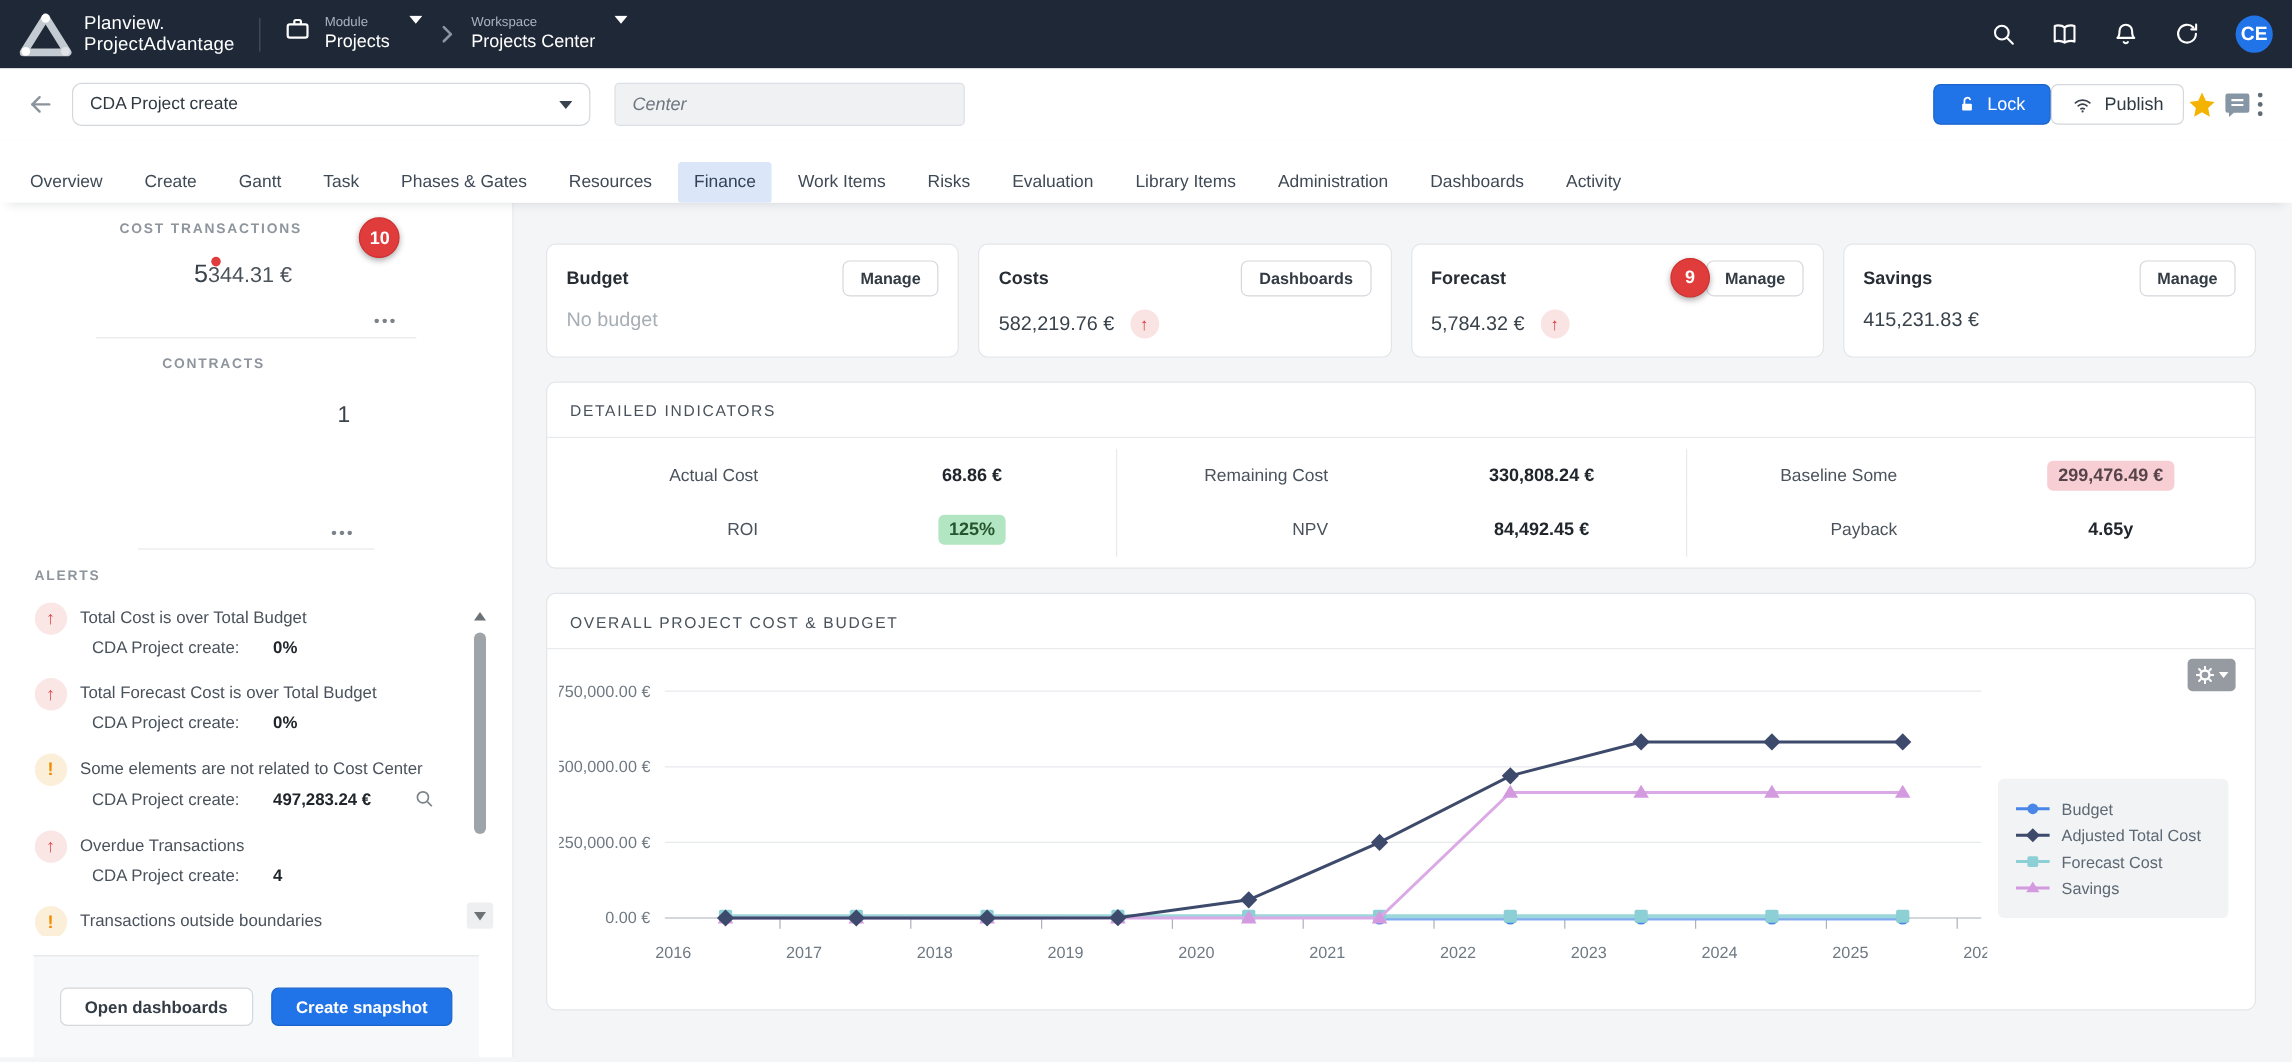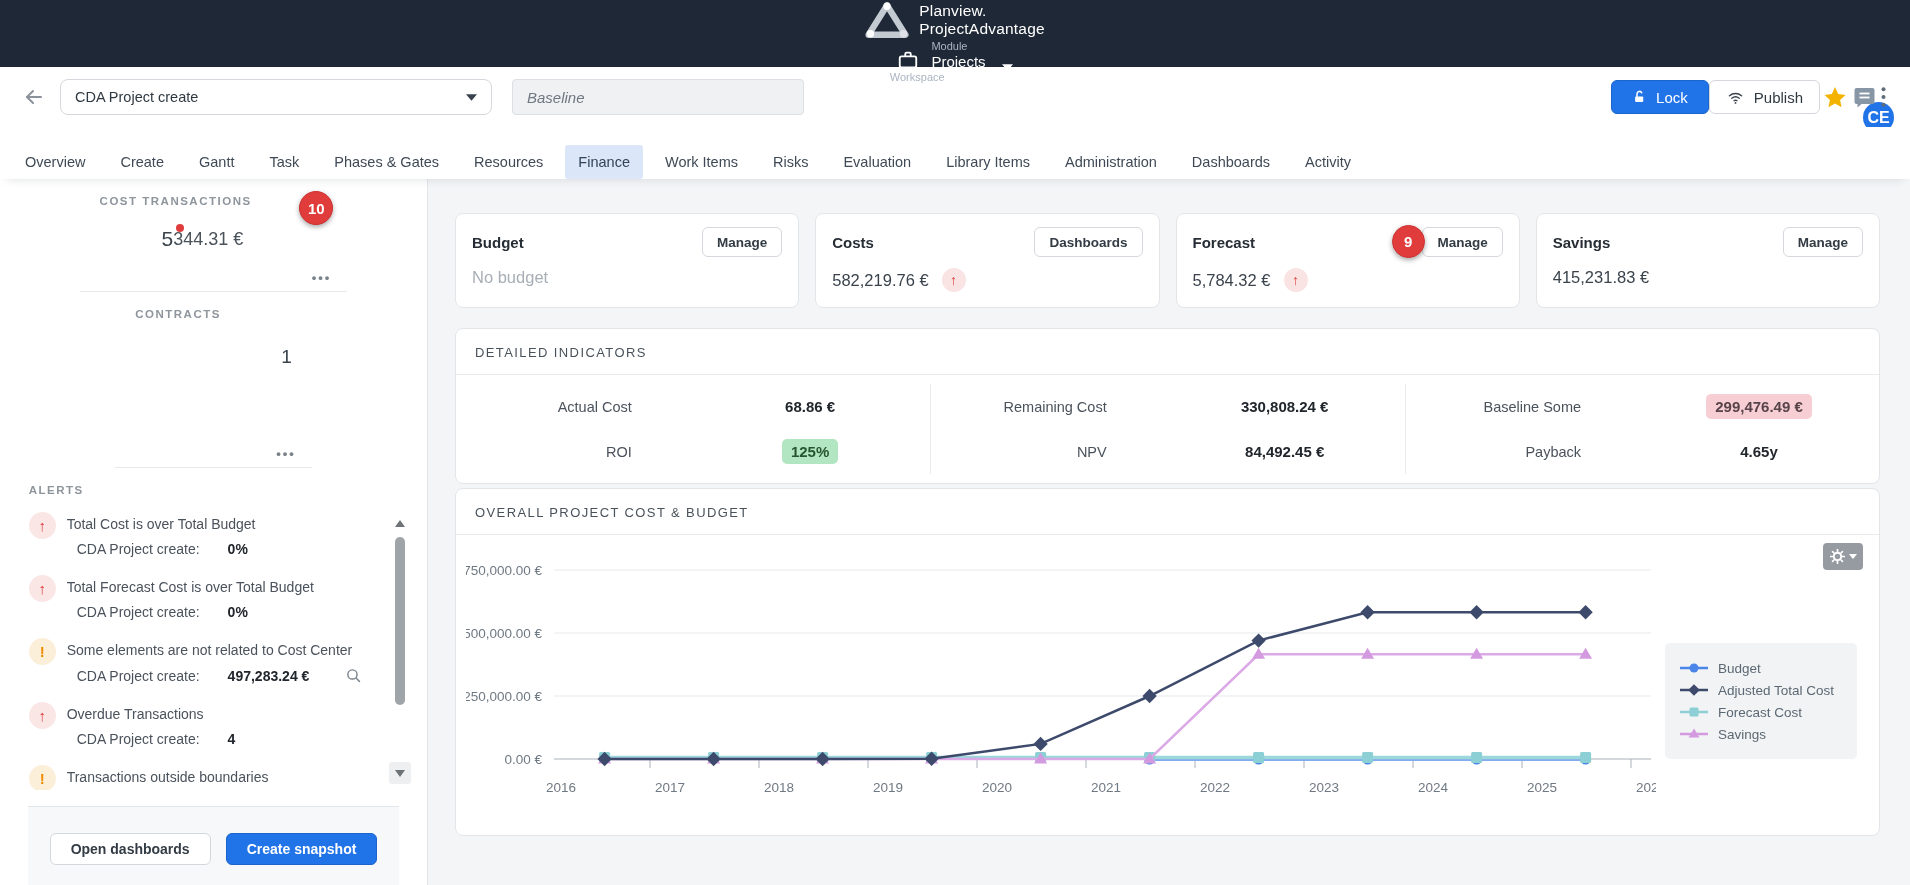--- a/index.html
+++ b/index.html
@@ -1,24 +1,24 @@
 <!DOCTYPE html>
 <html><head>
 <meta charset="utf-8">
 <style>
   * { box-sizing: border-box; margin: 0; padding: 0; }
   html,body { width:1910px; height:885px; overflow:hidden; }
   body { font-family:"Liberation Sans", sans-serif; background:#f4f5f7; color:#3c454f; }
 
   
-  .topbar { height:67px; background:#1f2836; display:flex; align-items:center; padding:0 16px; color:#fff;flex-direction:column; }
+  .topbar { height:57px; background:#1f2836; display:flex; align-items:center; padding:0 16px; color:#fff; }
   .logo-wrap { display:flex; align-items:center; gap:10px; }
   .brand { line-height:1.15; font-size:15.5px; letter-spacing:.2px; color:#fff; }
   .tb-divider { width:1px; height:28px; background:#46505e; margin:0 20px; }
-  .selector { display:flex; align-items:flex-end; gap:12px; cursor:pointer; }
+  .selector { display:flex; align-items:flex-start; gap:12px; cursor:pointer; }
   .sel-icon { color:#fff; width:22px; height:22px; }
   .sel-text { line-height:1.2; }
   .sel-label { font-size:11px; color:#aab4c1; display:block; }
   .sel-value { font-size:15px; color:#fff; display:block; }
   .chev-down { width:11px; height:7px; color:#fff; margin-left:4px; }
   .crumb-chev { width:9px; height:15px; color:#8a96a5; margin:0 16px; }
   .tb-right { margin-left:auto; display:flex; align-items:center; gap:30px; }
   .tb-icon { width:21px; height:21px; color:#fff; cursor:pointer; }
   .avatar { width:31px; height:31px; border-radius:50%; background:#2173e8; color:#fff; font-size:16px; font-weight:bold; display:flex; align-items:center; justify-content:center; cursor:pointer; }
 
@@ -80,21 +80,21 @@
   .sum-card { flex:1; background:#fff; border:1px solid #e3e6e9; border-radius:8px; padding:13px 16px; height:95px; position:relative; }
   .sum-head { display:flex; align-items:center; justify-content:space-between; }
   .sum-title { font-size:15px; font-weight:bold; color:#262d34; }
   .sum-card .ghost-btn { height:30px; padding:0 14px; font-size:13.5px; }
   .sum-value { margin-top:11px; font-size:16.5px; color:#3a434c; display:flex; align-items:center; gap:13px; }
   .sum-value.muted { color:#a7aeb5; }
   .trend-up { width:24px; height:24px; border-radius:50%; background:#f9e3e3; color:#dc3d3d; font-size:14px; font-weight:bold; display:flex; align-items:center; justify-content:center; }
   .card-badge { position:absolute; top:11px; right:94px; width:33px; height:33px; z-index:3; }
 
   
-  .panel { background:#fff; border:1px solid #e3e6e9; border-radius:8px; margin-bottom:4px; }
+  .panel { background:#fff; border:1px solid #e3e6e9; border-radius:8px; margin-bottom:20px; }
   .panel-header { padding:16px 19px 14px; font-size:13px; letter-spacing:1.4px; color:#49525b; border-bottom:1px solid #e8eaec; }
   .indicators-grid { display:grid; grid-template-columns:1fr 1fr 1fr; padding:9px 0; }
   .ind-cell { display:flex; align-items:center; padding:14px 26px;gap:48px; }
   .ind-cell:nth-child(3n+2), .ind-cell:nth-child(3n+3) { border-left:1px solid #e8eaec; }
   .ind-label { flex:0 0 44%; text-align:right; padding-right:36px; font-size:14.5px; color:#4a525c; }
   .ind-value { flex:1; text-align:center; font-size:15px; font-weight:bold; color:#20262c; }
   .pill { padding:4px 9px; border-radius:5px; }
   .pill-green { background:#b2e5c1; color:#27552f; }
   .pill-red { background:#f7ced3; color:#57434a; }
 
@@ -174,21 +174,21 @@
       <path d="M19 12H5"></path>
       <path d="M11 6l-6 6 6 6"></path>
     </svg>
   <div class="project-select">
     <span>CDA Project create</span>
     <svg class="chev-down" viewBox="0 0 10 6" fill="currentColor">
         <path d="M0 0h10L5 6z"></path>
       </svg>
   </div>
   <div class="status-input">
-    <span>Baseline</span>
+    <span>Center</span>
   </div>
   <div class="t2-right">
     <button class="lock-btn">
       <svg width="15" height="16" viewBox="0 0 24 24">
           <path d="M8 12V7a4 4 0 0 1 7.6-1.7" fill="none" stroke="#fff" stroke-width="2.4" stroke-linecap="round"></path>
           <rect x="5" y="11" width="13" height="9" rx="1.6" fill="#fff"></rect>
         </svg>
       <span>Lock</span>
     </button>
     <button class="publish-btn">

